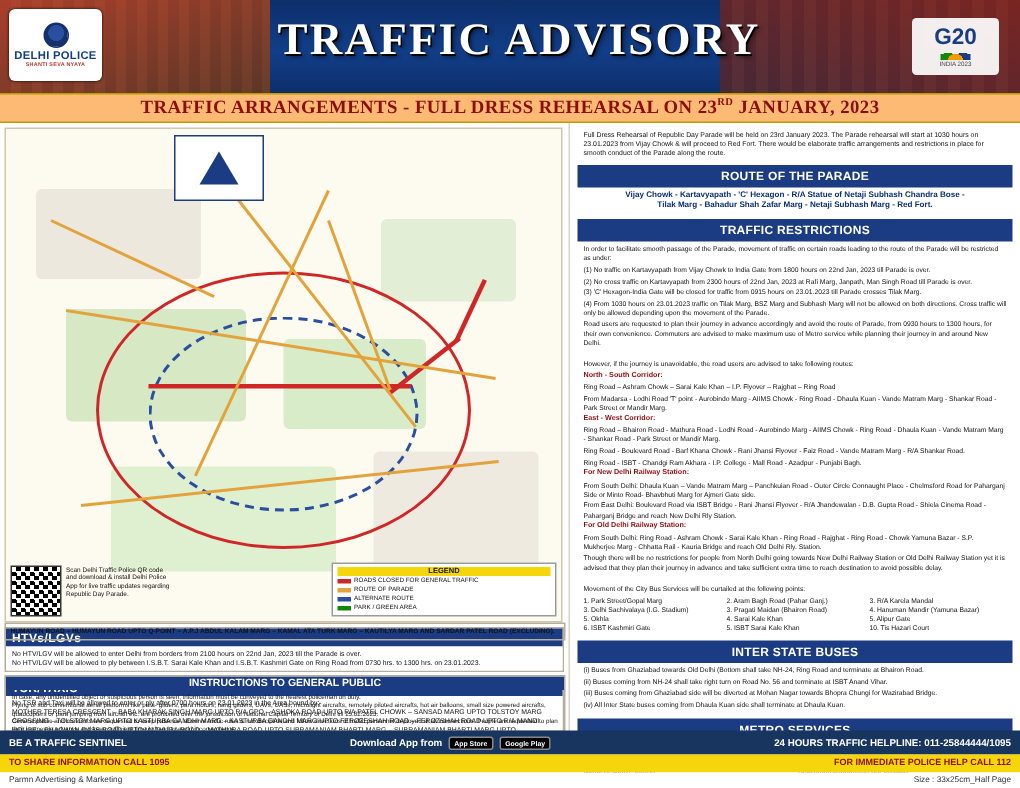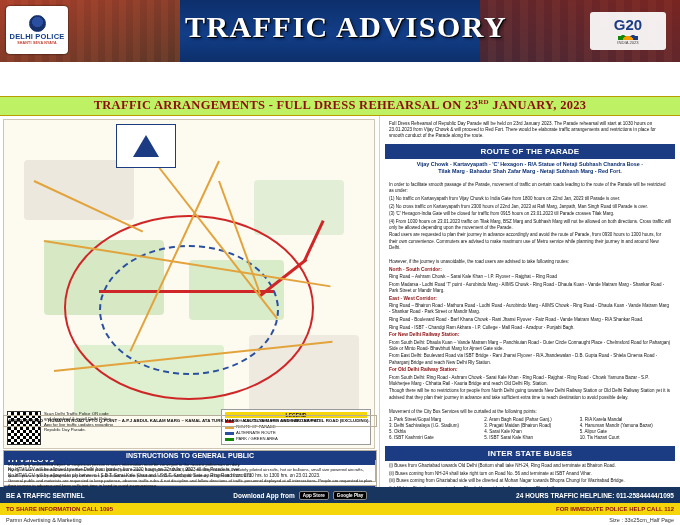--- a/index.html
+++ b/index.html
@@ -41,37 +41,37 @@
   }
   .logo-badge .t1 { font-size:7.5px; font-weight:bold; color:#123e88; letter-spacing:.2px; }
   .logo-badge .t2 { font-size:3.6px; font-weight:bold; color:#c0392b; letter-spacing:.2px; }
   .banner h1 {
     position:absolute; left:12px; right:0; top:10px; text-align:center;
     font-size:30px; font-weight:bold; color:#fff; letter-spacing:1.5px;
     text-shadow: 1px 1px 0 #000, 2px 2px 3px rgba(0,0,0,.5);
     font-family:"Liberation Serif", serif;
   }
   .g20 {
-    position:absolute; right:14px; top:12px; width:76px; height:38px;
+    position:absolute; right:14px; top:12px; width:58px; height:38px;
     background:rgba(255,255,255,.92); border-radius:3px;
     display:flex; flex-direction:column; align-items:center; justify-content:center;
   }
   .g20 .g20t { font-size:15px; font-weight:bold; color:#1b3c82; line-height:1; }
   .g20 .g20s { font-size:4.2px; color:#444; }
   .g20 .lotus { width:20px;height:8px;
     background: radial-gradient(ellipse at 50% 100%, #f59b00 0 35%, transparent 36%),
                 radial-gradient(ellipse at 25% 100%, #138808 0 40%, transparent 41%),
                 radial-gradient(ellipse at 75% 100%, #1b3c82 0 40%, transparent 41%);
   }
 
   
   .subhead {
-    height:20px; background:#bef264; border-top:1px solid #b99c00;
+    height:20px; background:#fdba74; border-top:1px solid #b99c00;
     border-bottom:1px solid #b99c00;
-    display:flex; align-items:center; justify-content:center;margin-top:34px;
+    display:flex; align-items:center; justify-content:center;
   }
   .subhead span {
     font-size:12.5px; font-weight:bold; color:#8d0d0d; letter-spacing:.3px;
     font-family:"Liberation Serif", serif;
   }
   .subhead sup { font-size:7px; }
 
   
   .body { display:flex; height:415px; width:680px; background:#fff; }
   .left { width:380px; position:relative; border-right:1px solid #d9d2c2; }
@@ -262,20 +262,21 @@
 
       <div class="rsec">
         <div class="hd">ROUTE OF THE PARADE</div>
         <div class="bd">
           <div class="route">Vijay Chowk - Kartavyapath - 'C' Hexagon - R/A Statue of Netaji Subhash Chandra Bose -</div>
           <div class="route">Tilak Marg - Bahadur Shah Zafar Marg - Netaji Subhash Marg - Red Fort.</div>
         </div>
       </div>
 
       <div class="rsec">
+        <div class="hd">TRAFFIC RESTRICTIONS</div>
         <div class="bd">
           <p>In order to facilitate smooth passage of the Parade, movement of traffic on certain roads leading to the route of the Parade will be restricted as under:</p>
           <p>(1) No traffic on Kartavyapath from Vijay Chowk to India Gate from 1800 hours on 22nd Jan, 2023 till Parade is over.</p>
           <p>(2) No cross traffic on Kartavyapath from 2300 hours of 22nd Jan, 2023 at Rafi Marg, Janpath, Man Singh Road till Parade is over.</p>
           <p>(3) 'C' Hexagon-India Gate will be closed for traffic from 0915 hours on 23.01.2023 till Parade crosses Tilak Marg.</p>
           <p>(4) From 1030 hours on 23.01.2023 traffic on Tilak Marg, BSZ Marg and Subhash Marg will not be allowed on both directions. Cross traffic will only be allowed depending upon the movement of the Parade.</p>
           <p>Road users are requested to plan their journey in advance accordingly and avoid the route of Parade, from 0930 hours to 1300 hours, for their own convenience. Commuters are advised to make maximum use of Metro service while planning their journey in and around New Delhi.</p>
         </div>
       </div>
 

